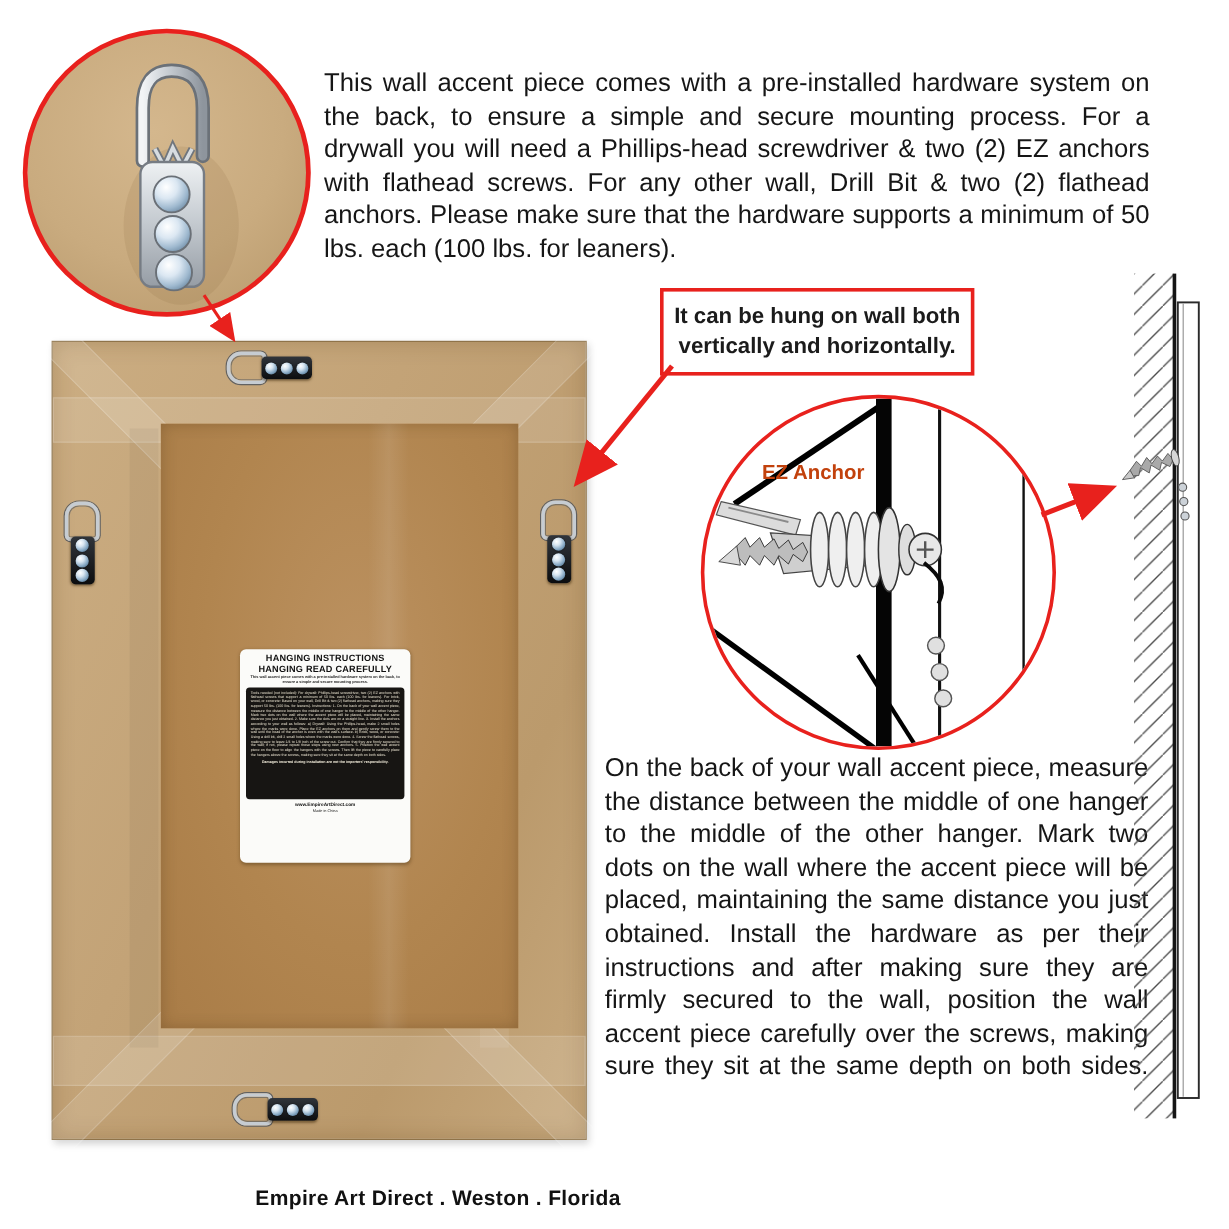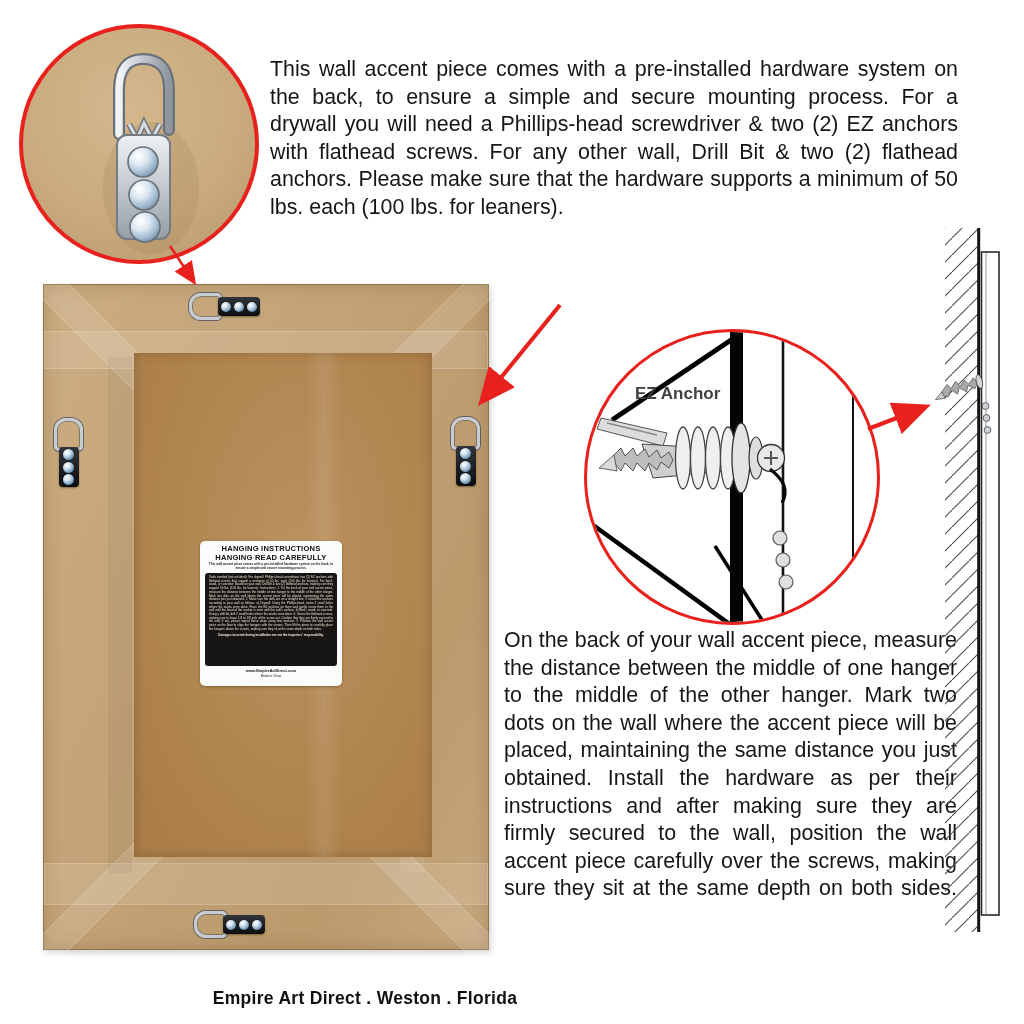--- a/index.html
+++ b/index.html
@@ -59,36 +59,36 @@
   .screw{width:11px;height:11px;border-radius:50%;
          background:radial-gradient(circle at 35% 30%, #fff 0%, #d6e4f0 30%, #86a8c4 62%, #33506b 100%);
          box-shadow:0 0 1px #000;}
   .strap-h .screw{width:10px;height:10px;}
   #hanger-top{left:145px;top:8px;}
   #hanger-bottom{left:150px;top:626px;}
   #hanger-left{left:10px;top:133px;}
   #hanger-right{left:407px;top:132px;}
 
   
-  #label{position:absolute;left:156px;top:256px;width:142px;height:145px;background:#fbfbf9;
+  #label{position:absolute;left:156px;top:256px;width:142px;height:178px;background:#fbfbf9;
          border-radius:5px;box-shadow:0 1px 3px rgba(60,40,10,.4);padding:4px 5px;box-sizing:border-box;
          text-align:center;}
   .label-title{font-weight:bold;font-size:7.6px;line-height:8.6px;letter-spacing:.2px;color:#111;}
   .label-sub{font-weight:bold;font-size:3.2px;line-height:3.9px;color:#222;margin-top:1px;}
   #label-black{background:#171513;border-radius:3px;margin-top:2px;height:93px;overflow:hidden;
                padding:3px 4px;box-sizing:border-box;text-align:left;}
   .label-body{font-size:3px;line-height:3.7px;color:#e9e2cf;text-align:justify;}
   .label-disclaimer{font-size:3px;line-height:3.6px;color:#f3eddc;font-weight:bold;text-align:center;margin-top:2px;}
   .label-web{font-size:4px;font-weight:bold;color:#111;margin-top:2px;}
   .label-origin{font-size:3.2px;color:#222;margin-top:1px;}
 
   
   #ez-circle{position:absolute;left:584px;top:329px;width:290px;height:290px;border:3.5px solid #E8211D;
              border-radius:50%;background:#fff;overflow:hidden;}
-  #ez-label{position:absolute;left:48px;top:52px;font-weight:bold;font-size:17px;color:#404040;}
+  #ez-label{position:absolute;left:48px;top:52px;font-weight:bold;font-size:17px;color:#c2410c;}
 
   
   #footer{position:absolute;left:170px;top:953px;width:390px;text-align:center;
           font-weight:bold;font-size:17.5px;letter-spacing:.3px;color:#111;margin-top:35px;}
 
   
   #overlay{position:absolute;left:0;top:0;pointer-events:none;}
 </style>
 </head>
 <body>
@@ -122,20 +122,24 @@
       <path d="M106,96 L114,111 L121,95 L129,111 L137,96" stroke="#d7dce0" stroke-width="3" fill="none"></path>
       <rect x="94" y="107" width="53" height="104" rx="10" fill="url(#sgv)" stroke="#767c84" stroke-width="2"></rect>
       <circle cx="120" cy="134" r="15" fill="url(#scrB)" stroke="#6a7077" stroke-width="1.6"></circle>
       <circle cx="121" cy="167" r="15" fill="url(#scrB)" stroke="#6a7077" stroke-width="1.6"></circle>
       <circle cx="122" cy="199" r="15" fill="url(#scrB)" stroke="#6a7077" stroke-width="1.6"></circle>
     </svg>
   </div>
 
   <p class="para" id="intro-para">This wall accent piece comes with a pre-installed hardware system on the back, to ensure a simple and secure mounting process.  For a drywall you will need a Phillips-head screwdriver &amp; two (2) EZ anchors with flathead screws. For any other wall, Drill Bit &amp; two (2) flathead anchors.  Please make sure that the hardware supports a minimum of 50 lbs. each (100 lbs. for leaners).</p>
 
+  <div id="note-box">
+    <div>It can be hung on wall both</div>
+    <div>vertically and horizontally.</div>
+  </div>
 
   <div id="frame">
     <div class="tape tape-top"></div>
     <div class="tape tape-bottom"></div>
     <div class="tape tape-tl"></div>
     <div class="tape tape-tr"></div>
     <div class="tape tape-bl"></div>
     <div class="tape tape-br"></div>
     <div class="tape tape-left"></div>
     <div class="tape tape-right"></div>

